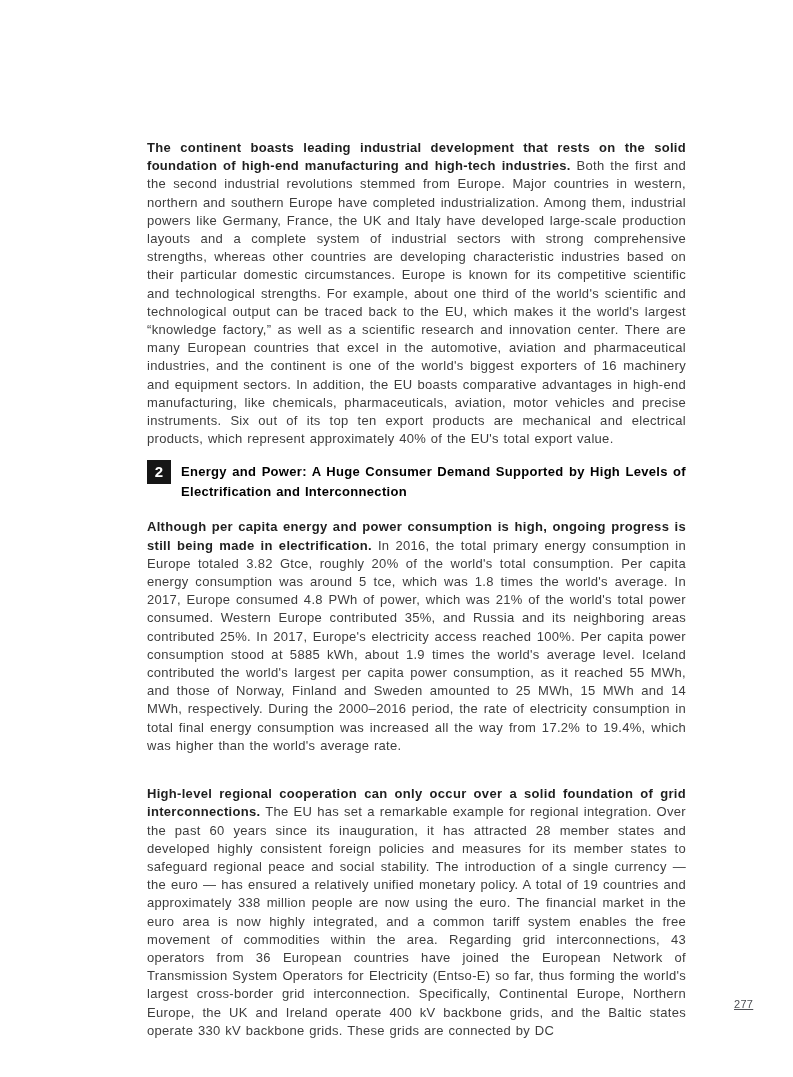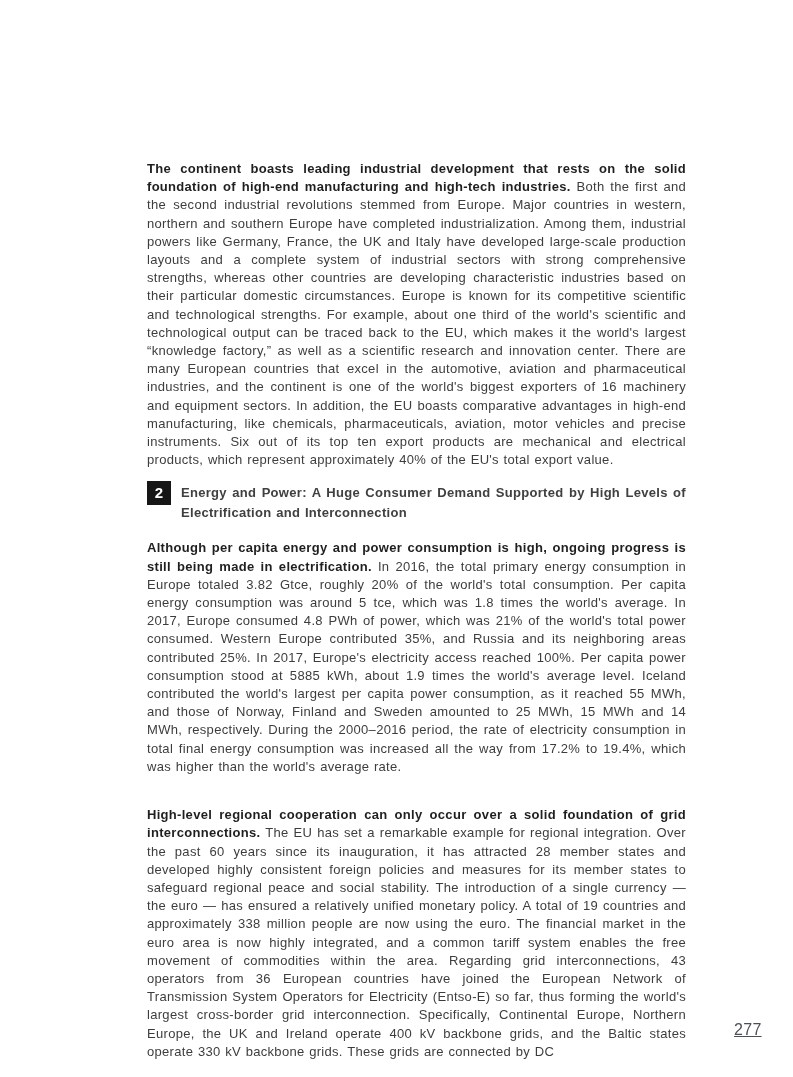--- a/index.html
+++ b/index.html
@@ -7,21 +7,21 @@
     width: 793px;
     height: 1077px;
     background: #ffffff;
     position: relative;
     overflow: hidden;
     font-family: "Liberation Sans", sans-serif;
   }
   .page-body {
     position: absolute;
     left: 147px;
-    top: 160px;
+    top: 139px;
     width: 539px;
     font-size: 13px;
     line-height: 18.2px;
     color: #3d3d3d;
     text-align: justify;
     letter-spacing: 0.3px;
     word-spacing: 0.8px;
   }
   .para { margin: 0; }
   .para-lead {
@@ -43,32 +43,32 @@
     font-weight: bold;
     font-size: 15px;
     display: flex;
     align-items: center;
     justify-content: center;
     margin-right: 10px;
     margin-top: -2px;
   }
   .section-title {
     font-weight: bold;
-    color: #404040;
+    color: #000000;
     font-size: 13px;
     line-height: 19.5px;
     text-align: justify;
     flex: 1 1 auto;
   }
   .para-spacer { margin-top: 30px; }
   .page-number {
     position: absolute;
-    top: 1024px;
+    top: 998px;
     left: 734px;
-    font-size: 16px;
+    font-size: 11px;
     line-height: 12px;
     color: #4c4f54;
     letter-spacing: 0.3px;
     text-decoration: underline;
   }
 </style>
 </head>
 <body>
 
 <div class="page-body">

